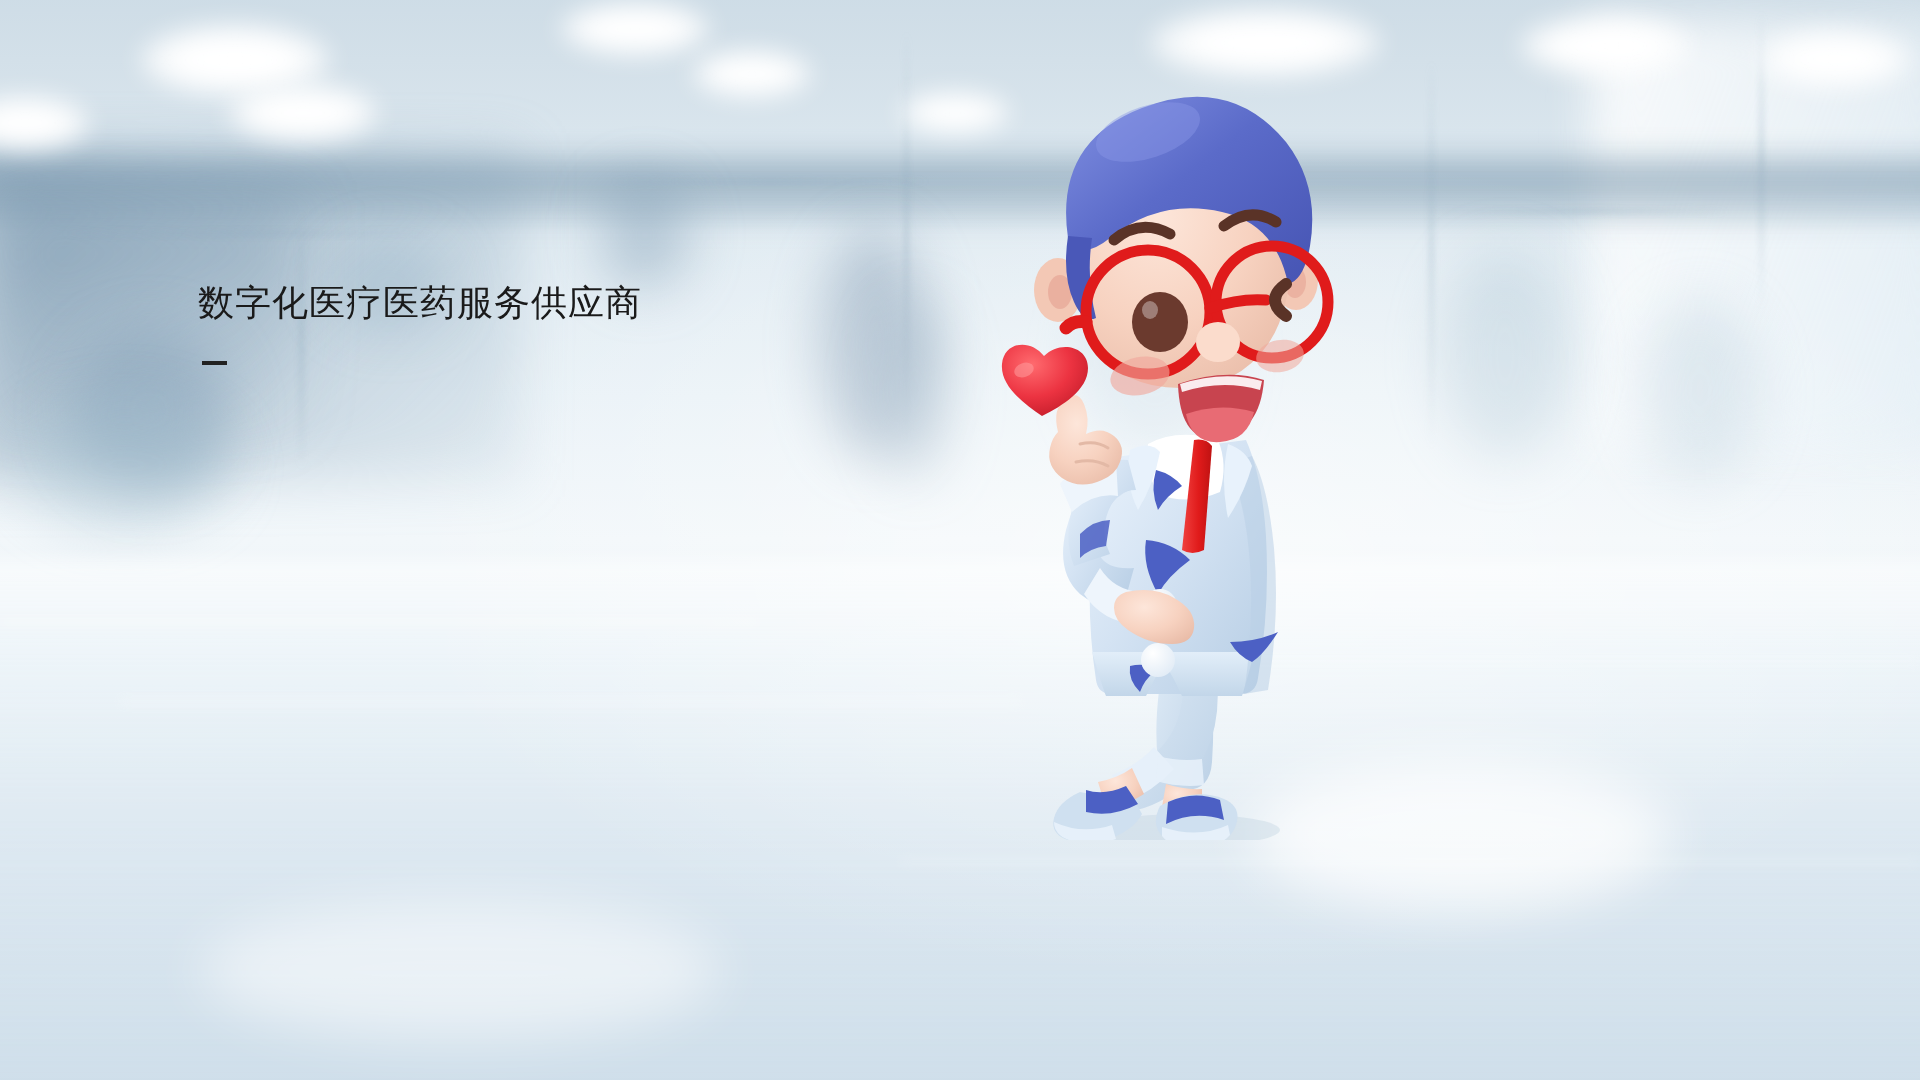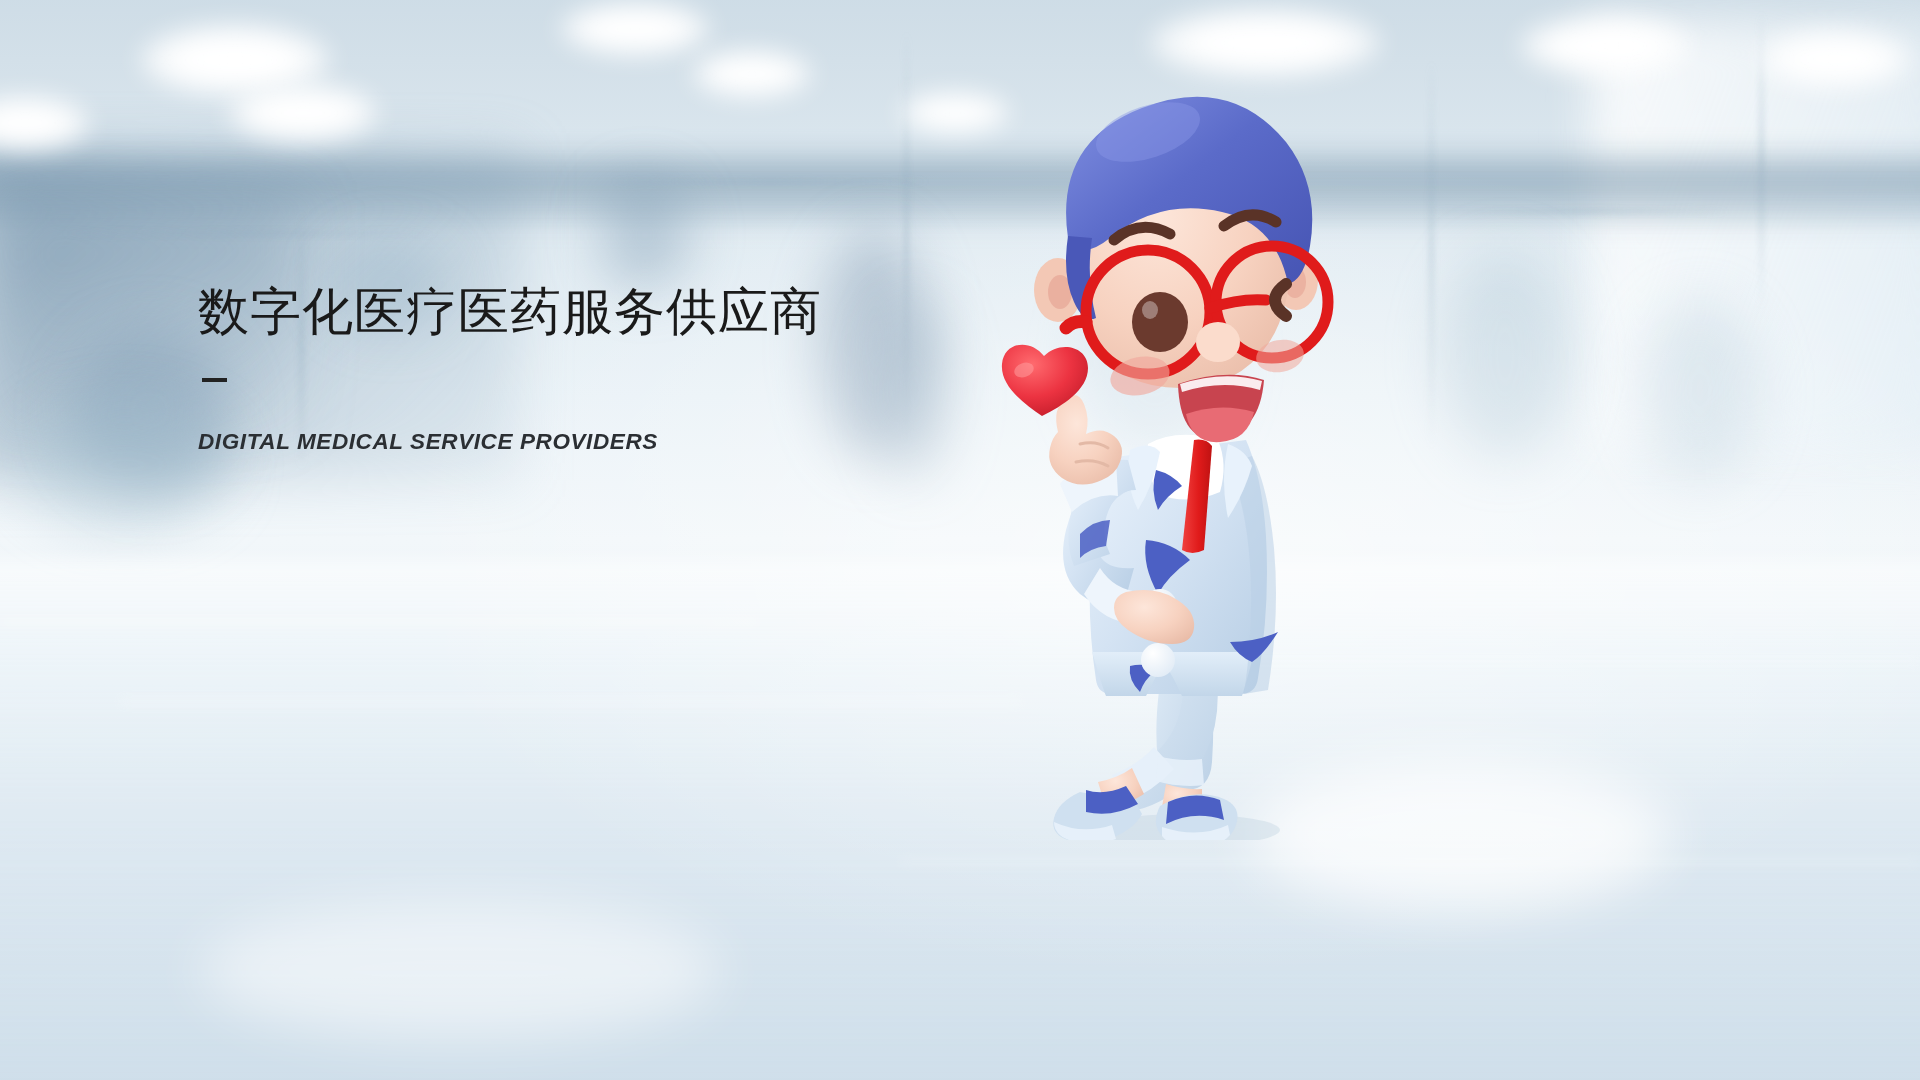--- a/index.html
+++ b/index.html
@@ -139,21 +139,21 @@
   }
 
   
   .copy {
     position: absolute;
     left: 198px;
     top: 283px;
     z-index: 30;
   }
   .headline-sub {
-    font-size: 51px;
+    font-size: 36px;
     line-height: 1.12;
     letter-spacing: 1px;
     color: #1a1a1a;
     font-weight: 400;
     white-space: nowrap;
     font-family: "DejaVu Sans", "Liberation Sans", sans-serif;
   }
   .headline-main {
     margin-top: 14px;
     font-size: 73px;
@@ -424,17 +424,16 @@
     </svg>
   </div>
 
   <div class="copy">
     <div class="headline-sub">数字化医疗医药服务供应商</div>
 
 
     <div class="rule"></div>
 
     <div class="en-block">
-      <div>DIGITAL MEDICAL SERVICE PROVIDERS</div>
     </div>
   </div>
 
 </div>
 
 </body></html>

